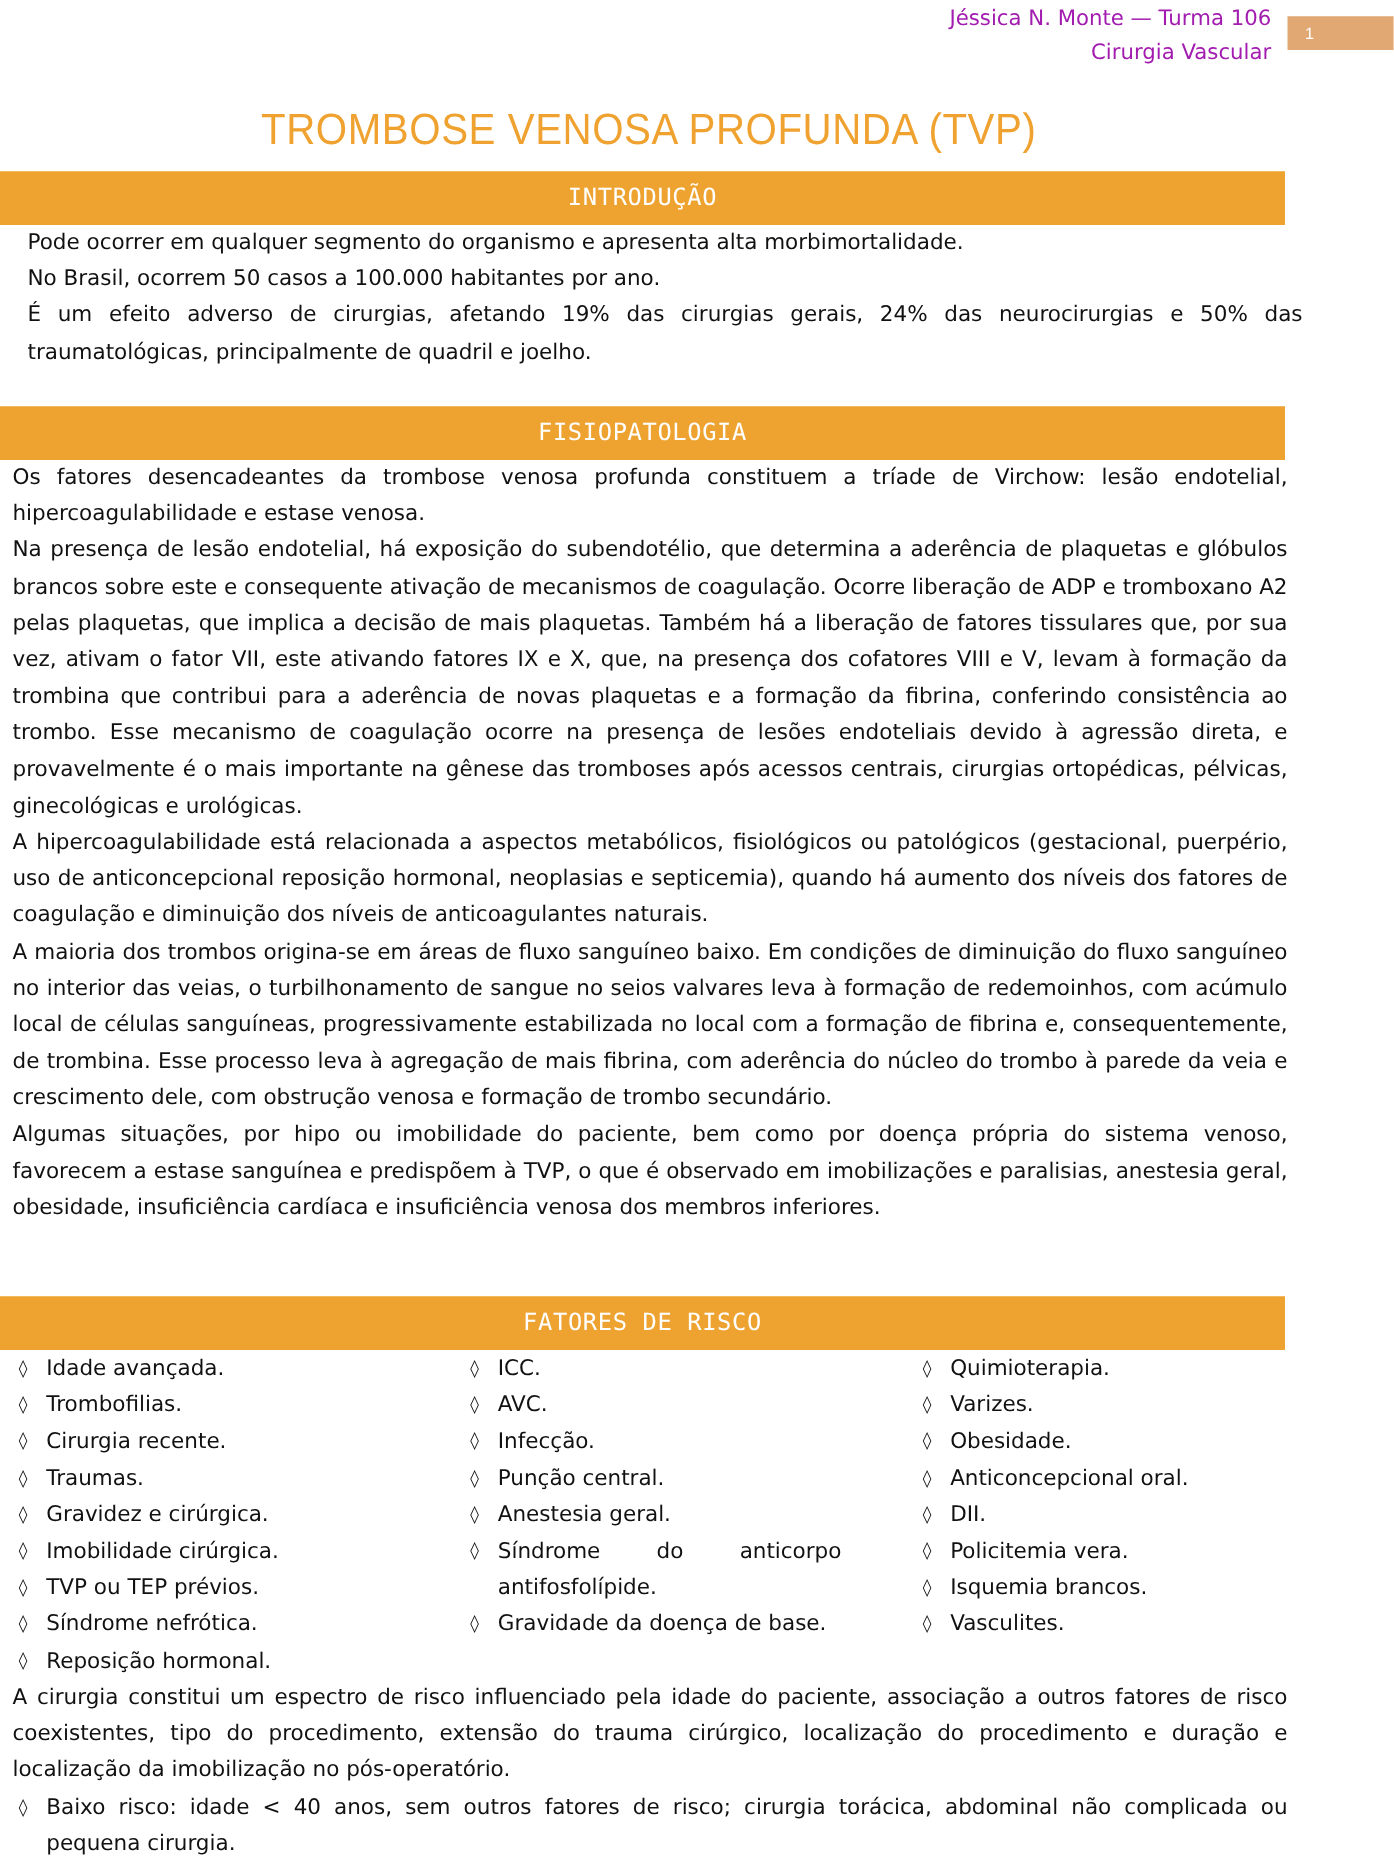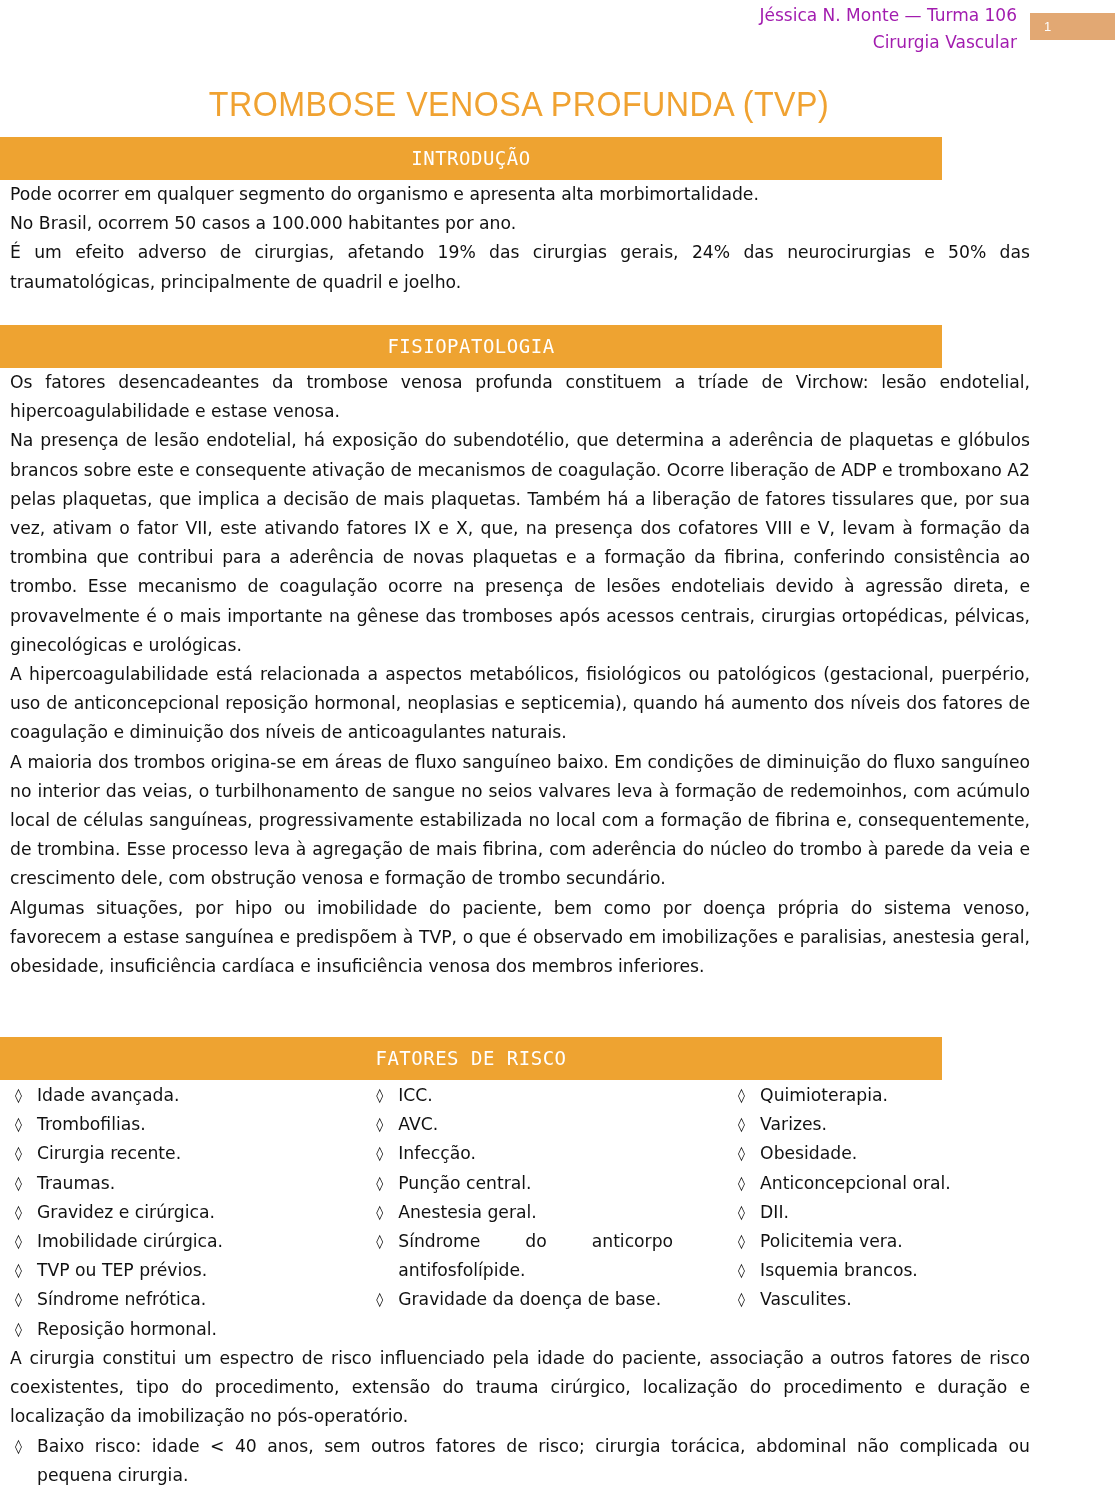--- a/index.html
+++ b/index.html
@@ -16,21 +16,21 @@
     background: #e2a873; color: #fff; font-size: 13px; line-height: 27px;
     padding-left: 14px; box-sizing: border-box;
     font-family: "Liberation Sans", sans-serif;
   }
   .doc-title {
     position: absolute; left: 0; width: 1038px; top: 84px; text-align: center;
     font-family: "Liberation Sans", sans-serif; font-size: 35px; color: #f0a231;
     letter-spacing: 0.5px; transform: scaleX(0.92); transform-origin: 519px 0;
   }
   .section-bar {
-    position: absolute; left: 0; width: 942px; height: 43px;
+    position: absolute; left: 0; width: 1028px; height: 43px;
     background: #eea331; color: #fff; text-align: center;
     font-family: "DejaVu Sans Mono", monospace; font-size: 19px; line-height: 43px;
     letter-spacing: 0.5px;
   }
   .para-block {
     position: absolute; left: 10px; width: 1020px;
     font-size: 17.2px; line-height: 29.2px; text-align: justify;
     hyphens: manual;
   }
   .para-block p { margin: 0; }
@@ -62,21 +62,21 @@
 
 <div class="header-meta">
   <div>Jéssica N. Monte — Turma 106</div>
   <div>Cirurgia Vascular</div>
 </div>
 <div class="page-tab">1</div>
 
 <h1 class="doc-title" style="margin:0;font-weight:normal;">TROMBOSE VENOSA PROFUNDA (TVP)</h1>
 
 <div class="section-bar" style="top:137px;">INTRODUÇÃO</div>
-<div class="para-block" style="top:180px;">
+<div class="para-block" style="top:180px;margin-left:12px;">
   <p>Pode ocorrer em qualquer segmento do organismo e apresenta alta morbimortalidade.</p>
   <p>No Brasil, ocorrem 50 casos a 100.000 habitantes por ano.</p>
   <p>É um efeito adverso de cirurgias, afetando 19% das cirurgias gerais, 24% das neurocirurgias e 50% das traumatológicas, principalmente de quadril e joelho.</p>
 </div>
 
 <div class="section-bar" style="top:325px;">FISIOPATOLOGIA</div>
 <div class="para-block" style="top:368px;">
   <p>Os fatores desencadeantes da trombose venosa profunda constituem a tríade de Virchow: lesão endotelial, hipercoagulabilidade e estase venosa.</p>
   <p>Na presença de lesão endotelial, há exposição do subendotélio, que determina a aderência de plaquetas e glóbulos brancos sobre este e consequente ativação de mecanismos de coagulação. Ocorre liberação de ADP e tromboxano A2 pelas plaquetas, que implica a decisão de mais plaquetas. Também há a liberação de fatores tissulares que, por sua vez, ativam o fator VII, este ativando fatores IX e X, que, na presença dos cofatores VIII e V, levam à formação da trombina que contribui para a aderência de novas plaquetas e a formação da fibrina, conferindo consistência ao trombo. Esse mecanismo de coagulação ocorre na presença de lesões endoteliais devido à agressão direta, e provavelmente é o mais importante na gênese das tromboses após acessos centrais, cirurgias ortopédicas, pélvicas, ginecológicas e urológicas.</p>
   <p>A hipercoagulabilidade está relacionada a aspectos metabólicos, fisiológicos ou patológicos (gestacional, puerpério, uso de anticoncepcional reposição hormonal, neoplasias e septicemia), quando há aumento dos níveis dos fatores de coagulação e diminuição dos níveis de anticoagulantes naturais.</p>

